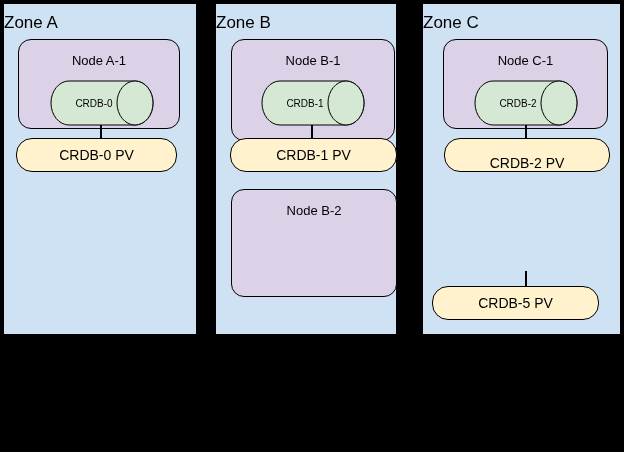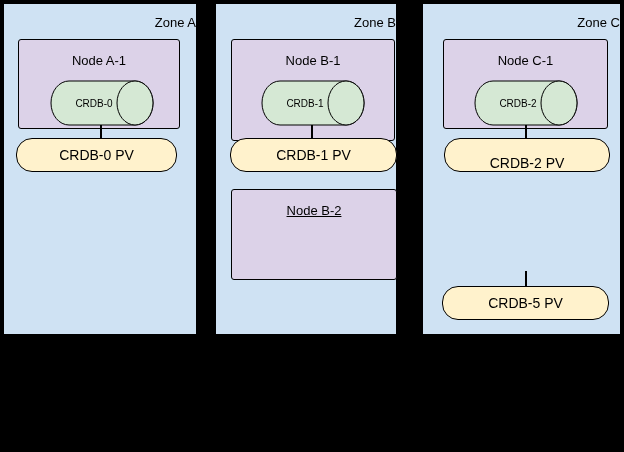--- a/index.html
+++ b/index.html
@@ -18,30 +18,30 @@
   }
   .zone {
     position: absolute;
     top: 2px;
     height: 334px;
     background: var(--zone-fill, #cfe2f3);
     border: 2px solid var(--border, #000);
     box-sizing: border-box;
   }
   .zone-title {
-    text-align: right;
+    text-align: left;
     padding-top: 11px;
-    font-size: 13px;
+    font-size: 17px;
     line-height: 15px;
   }
   .node {
     position: absolute;
     background: var(--node-fill, #dcd2e8);
     border: 1px solid var(--border, #000);
-    border-radius: 3px;
+    border-radius: 13px;
     box-sizing: border-box;
   }
   .node-title {
     text-align: center;
     padding-top: 13px;
     font-size: 13px;
     line-height: 15px;
   }
   .cylinder {
     position: absolute;
@@ -103,38 +103,38 @@
       <svg class="cylinder" style="left:29px;top:40px;" width="104" height="46" viewBox="0 0 104 46">
         <path class="cyl-body" d="M85,1 L19,1 A18,22 0 0 0 19,45 L85,45 A18,22 0 0 0 85,1 Z"></path>
         <ellipse class="cyl-cap" cx="85" cy="23" rx="18" ry="22"></ellipse>
         <text class="cyl-label" x="44" y="27">CRDB-1</text>
       </svg>
     </div>
     <div class="connector" style="left:95px;top:121px;height:13px;"></div>
     <div class="pv" style="left:14px;top:134px;width:167px;height:34px;">
       <span>CRDB-1 PV</span>
     </div>
-    <div class="node" style="left:15px;top:185px;width:166px;height:91px;text-decoration:underline;">
+    <div class="node" style="left:15px;top:185px;width:166px;height:108px;">
       <div class="node-title">Node B-2</div>
     </div>
   </div>
 
   <div class="zone" style="left:421px;width:201px;">
     <div class="zone-title">Zone C</div>
     <div class="node" style="left:20px;top:35px;width:165px;height:90px;">
       <div class="node-title">Node C-1</div>
       <svg class="cylinder" style="left:30px;top:40px;" width="104" height="46" viewBox="0 0 104 46">
         <path class="cyl-body" d="M85,1 L19,1 A18,22 0 0 0 19,45 L85,45 A18,22 0 0 0 85,1 Z"></path>
         <ellipse class="cyl-cap" cx="85" cy="23" rx="18" ry="22"></ellipse>
         <text class="cyl-label" x="44" y="27">CRDB-2</text>
       </svg>
     </div>
     <div class="connector" style="left:102px;top:121px;height:13px;"></div>
     <div class="pv" style="left:21px;top:134px;width:166px;height:34px;align-items:flex-end;">
       <span>CRDB-2 PV</span>
     </div>
     <div class="connector" style="left:102px;top:267px;height:15px;"></div>
-    <div class="pv" style="left:19px;top:282px;width:167px;height:34px;">
+    <div class="pv" style="left:9px;top:282px;width:167px;height:34px;">
       <span>CRDB-5 PV</span>
     </div>
   </div>
 
 </div>
 
 </body></html>

